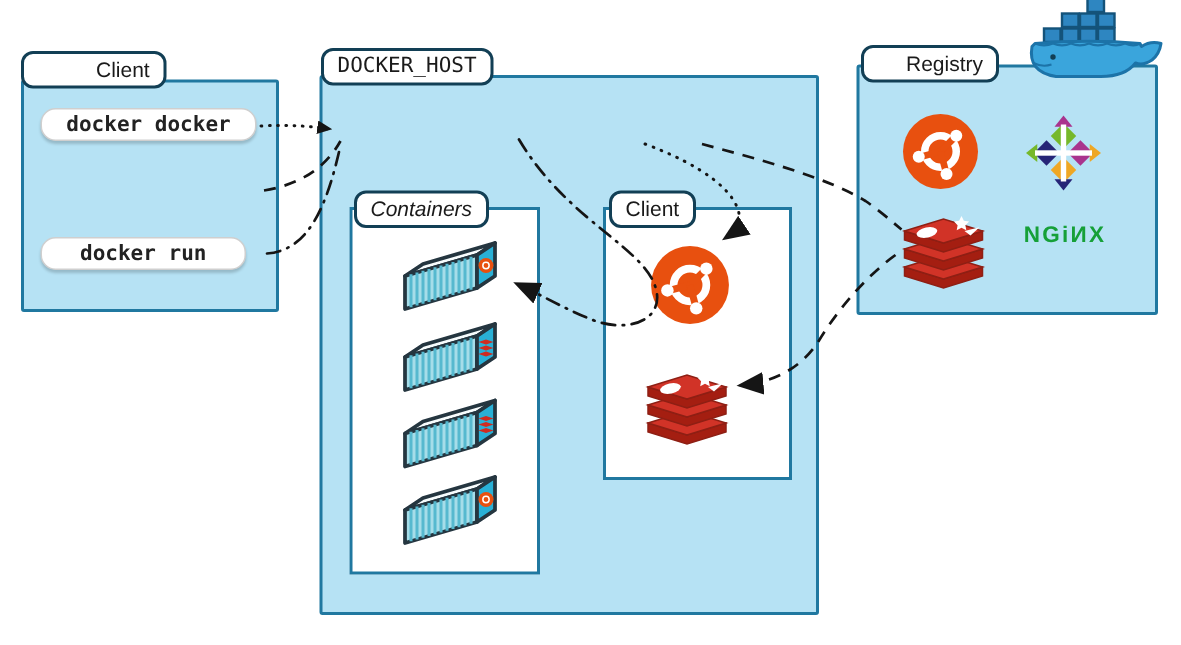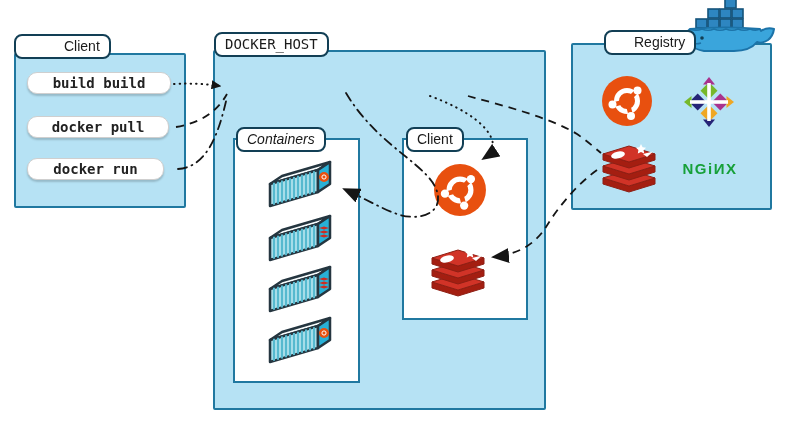--- a/index.html
+++ b/index.html
@@ -117,22 +117,21 @@
         <path d="M6,33 Q3,50 22,53 L52,53 Q68,53 75,44 Q80,46 86,42 Q91,38 92,31 Q85,29 79,33 L78,31 Q44,28 8,31 Z" fill="#3aa5dc" stroke="#1c73a8" stroke-width="2" stroke-linejoin="round"></path>
         <path d="M8,31 q6,2.5 12,0 q6,2.5 12,0 q6,2.5 12,0 q6,2.5 12,0 q6,2.5 12,0 q6,2.5 10,0" fill="none" stroke="#1c73a8" stroke-width="1.4"></path>
         <circle cx="20" cy="40" r="1.8" fill="#123f55"></circle>
         <path d="M7,44 q6,3 12,1" fill="none" stroke="#1c73a8" stroke-width="1.4"></path>
       </g>
     </defs>
   </svg>
 
   <div class="panel" style="left:14px;top:53px;width:172px;height:155px;"></div>
   <div class="tab" style="left:14px;top:34px;padding-left:48px;">Client</div>
-  <div class="pill" style="left:27px;top:72px;width:144px;">build build</div>
-  <div class="pill" style="left:27px;top:116px;width:142px;">docker pull</div>
+  <div class="pill" style="left:27px;top:72px;width:144px;">docker docker</div>
   <div class="pill" style="left:27px;top:158px;width:137px;">docker run</div>
 
   <div class="panel" style="left:213px;top:50px;width:333px;height:360px;"></div>
   <div class="tab mono" style="left:214px;top:32px;">DOCKER_HOST</div>
 
   <div class="whitebox" style="left:233px;top:138px;width:127px;height:245px;"></div>
   <div class="tab" style="left:236px;top:127px;font-style:italic;">Containers</div>
 
   <svg class="icon" style="left:263px;top:158px" width="74" height="54" viewBox="0 0 72 54">
     <use href="#cbody"></use>
@@ -164,34 +163,34 @@
   <div class="whitebox" style="left:402px;top:138px;width:126px;height:182px;"></div>
   <div class="tab" style="left:406px;top:127px;">Client</div>
   <svg class="icon" style="left:433px;top:163px" width="54" height="54" viewBox="0 0 52 52">
       <use href="#ubuntu"></use>
     </svg>
   <svg class="icon" style="left:426px;top:244px" width="64" height="56" viewBox="0 0 64 56">
       <use href="#redis"></use>
     </svg>
 
   <div class="panel" style="left:571px;top:43px;width:201px;height:167px;"></div>
-  <div class="tab" style="left:604px;top:30px;padding-left:28px;">Registry</div>
+  <div class="tab" style="left:574px;top:30px;padding-left:28px;">Registry</div>
   <svg class="icon" style="left:682px;top:-3px" width="96" height="60" viewBox="0 0 96 58">
       <use href="#whale"></use>
     </svg>
   <svg class="icon" style="left:601px;top:75px" width="52" height="52" viewBox="0 0 52 52">
       <use href="#ubuntu"></use>
     </svg>
   <svg class="icon" style="left:683px;top:76px" width="52" height="52" viewBox="0 0 52 52">
       <use href="#centos"></use>
     </svg>
   <svg class="icon" style="left:597px;top:140px" width="64" height="56" viewBox="0 0 64 56">
       <use href="#redis"></use>
     </svg>
-  <div class="nginx" style="left:660px;top:160px;width:100px;">NGiИX</div>
+  <div class="nginx" style="left:660px;top:148px;width:100px;">NGiИX</div>
 
   <svg class="arrows" width="787" height="430" viewBox="0 0 787 430">
     <defs>
       <marker id="arrS" markerUnits="userSpaceOnUse" markerWidth="10" markerHeight="9" refX="8.5" refY="4.5" orient="auto">
         <path d="M0,0 L10,4.5 L0,9 Z" fill="#151515"></path>
       </marker>
       <marker id="arrB" markerUnits="userSpaceOnUse" markerWidth="18" markerHeight="15" refX="16" refY="7.5" orient="auto">
         <path d="M0,0 L18,7.5 L0,15 Z" fill="#151515"></path>
       </marker>
     </defs>

